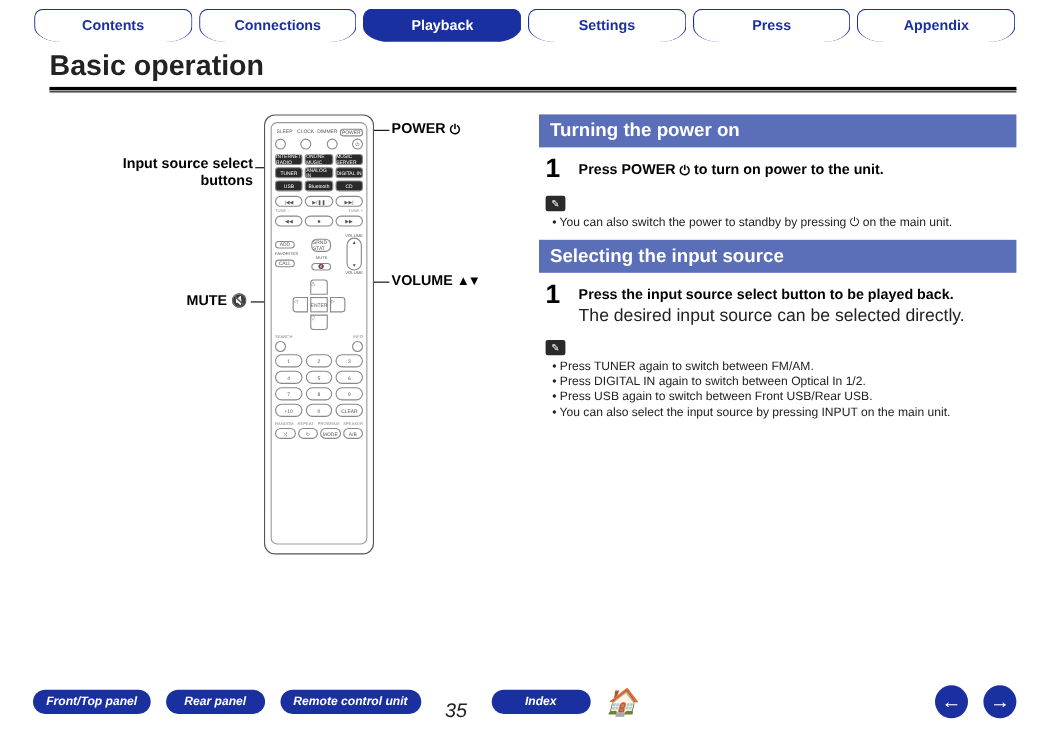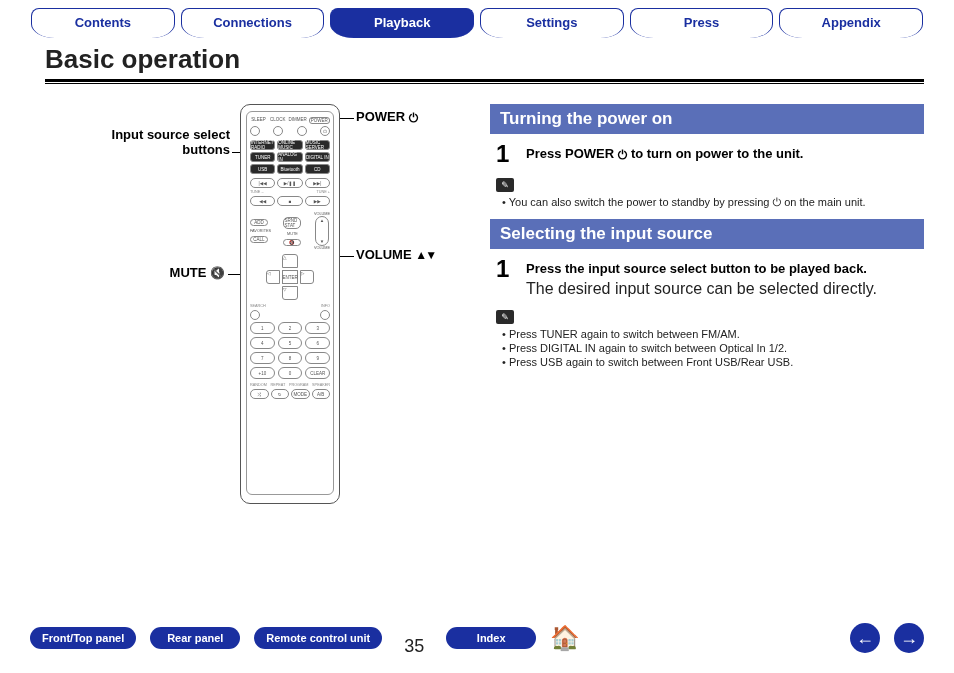--- a/index.html
+++ b/index.html
@@ -177,20 +177,21 @@
     position:absolute; width:5px; height:5px; background:#000; border-radius:50%;
   }
   
   .footer {
     position: absolute;
     bottom: 16px;
     left: 30px; right: 30px;
     display: flex;
     align-items: center;
     gap: 14px;
+    font-style: italic;
   }
   .footer .pill {
     background: #1a2fa0;
     color: #fff;
     font-size: 11px;
     font-weight: bold;
     text-align: center;
     border-radius: 14px;
     padding: 5px 12px;
     min-width: 90px;
@@ -233,21 +234,21 @@
 
   <div class="left-col">
     <div class="remote-area">
 
       <div class="callout right" style="left:326px; top:14px;">
         <span>POWER</span> <span class="power-icon"></span>
       </div>
       <div class="lead" style="left:300px; top:22px; width:24px;"></div>
       <div class="lead-dot" style="left:296px; top:20px;"></div>
 
-      <div class="callout" style="left:70px; top:32px; width:130px;">Input source select buttons</div>
+      <div class="callout" style="left:70px; top:46px; width:130px;">Input source select buttons</div>
       <div class="lead" style="left:202px; top:56px; width:20px;"></div>
       <div class="lead v" style="left:222px; top:38px; height:44px;"></div>
       <div class="lead" style="left:222px; top:38px; width:8px;"></div>
       <div class="lead" style="left:222px; top:82px; width:8px;"></div>
       <div class="lead-dot" style="left:229px; top:36px;"></div>
       <div class="lead-dot" style="left:229px; top:80px;"></div>
 
       <div class="callout right" style="left:326px; top:152px;">
         <span>VOLUME</span> <span class="tri-updown"></span>
       </div>
@@ -390,20 +391,21 @@
       <div class="step-text">
         <span>Press the input source select button to be played back.</span>
         <span class="step-sub">The desired input source can be selected directly.</span>
       </div>
     </div>
     <div class="note-icon">✎</div>
     <ul class="bullets">
       <li>Press TUNER again to switch between FM/AM.</li>
       <li>Press DIGITAL IN again to switch between Optical In 1/2.</li>
       <li>Press USB again to switch between Front USB/Rear USB.</li>
+      <li>You can also select the input source by pressing INPUT on the main unit.</li>
     </ul>
   </div>
 </div>
 
 <div class="footer">
   <div class="pill">Front/Top panel</div>
   <div class="pill">Rear panel</div>
   <div class="pill">Remote control unit</div>
   <div class="pnum">35</div>
   <div class="pill">Index</div>

